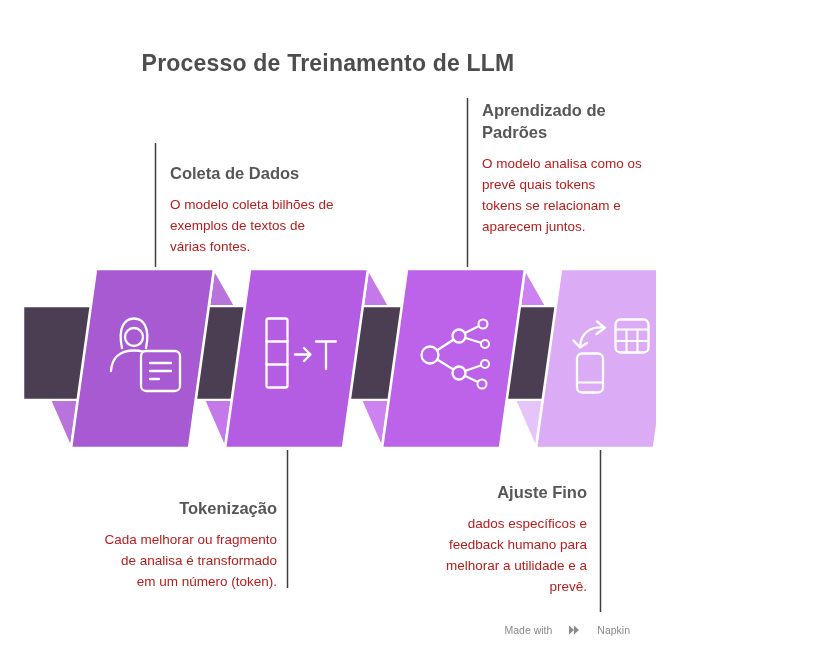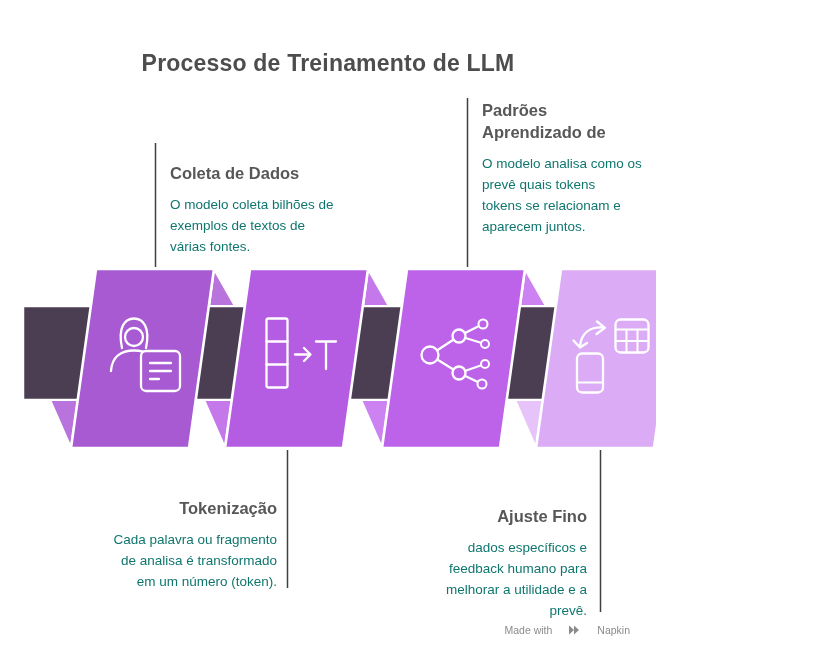--- a/index.html
+++ b/index.html
@@ -7,21 +7,21 @@
     position:relative; width:656px; height:660px; background:#ffffff;
     font-family:"Liberation Sans", sans-serif; overflow:hidden;
   }
   .main-title {
     position:absolute; top:50px; left:0; right:0; text-align:center;
     font-size:23px; font-weight:bold; color:#4d4d4d; letter-spacing:0.2px;
   }
   .diagram-svg { position:absolute; left:0; top:0; }
   .callout { position:absolute; }
   .callout h3 { margin:0; font-size:16.5px; font-weight:bold; color:#575757; line-height:22px; }
-  .callout .body { margin-top:10px; font-size:13.5px; color:#0f766e; line-height:21px; }
+  .callout .body { margin-top:10px; font-size:13.5px; color:#b91c1c; line-height:21px; }
   .callout.align-right { text-align:right; }
   .footer {
     position:absolute; top:624px; right:26px; display:flex; align-items:center; gap:16px;
     font-size:10.5px; color:#8b8b8b; cursor:pointer;
   }
 </style>
 </head>
 <body>
 
 <div class="canvas">
@@ -99,41 +99,41 @@
     <h3>Coleta de Dados</h3>
     <div class="body" style="max-width:178px;">
       <div>O modelo coleta bilhões de</div>
       <div>exemplos de textos de</div>
       <div>várias fontes.</div>
     </div>
   </div>
 
   <div class="callout" style="left:482px; top:99px; width:200px;">
     <h3>
+      <span style="display:block">Aprendizado de</span>
       <span style="display:block">Padrões</span>
-      <span style="display:block">Aprendizado de</span>
     </h3>
     <div class="body">
       <div>O modelo analisa como os</div>
       <div>prevê quais tokens</div>
       <div>tokens se relacionam e</div>
       <div>aparecem juntos.</div>
     </div>
   </div>
 
   <div class="callout align-right" style="left:87px; top:481px; width:190px;margin-top:16px;">
     <h3>Tokenização</h3>
     <div class="body">
-      <div>Cada palavra ou fragmento</div>
+      <div>Cada melhorar ou fragmento</div>
       <div>de analisa é transformado</div>
       <div>em um número (token).</div>
     </div>
   </div>
 
-  <div class="callout align-right" style="left:412px; top:481px; width:175px;margin-top:24px;">
+  <div class="callout align-right" style="left:412px; top:481px; width:175px;">
     <h3>Ajuste Fino</h3>
     <div class="body">
       <div>dados específicos e</div>
       <div>feedback humano para</div>
       <div>melhorar a utilidade e a</div>
       <div>prevê.</div>
     </div>
   </div>
 
   <div class="footer">

